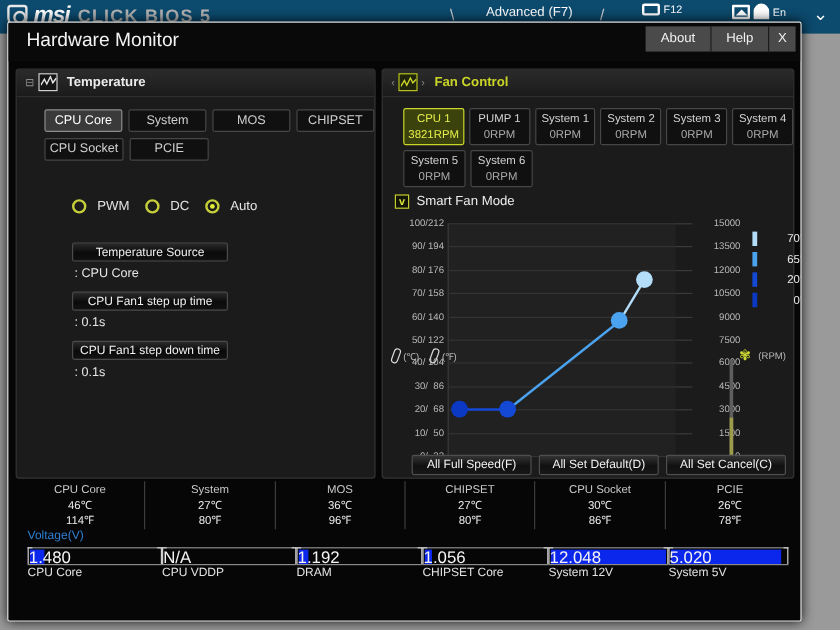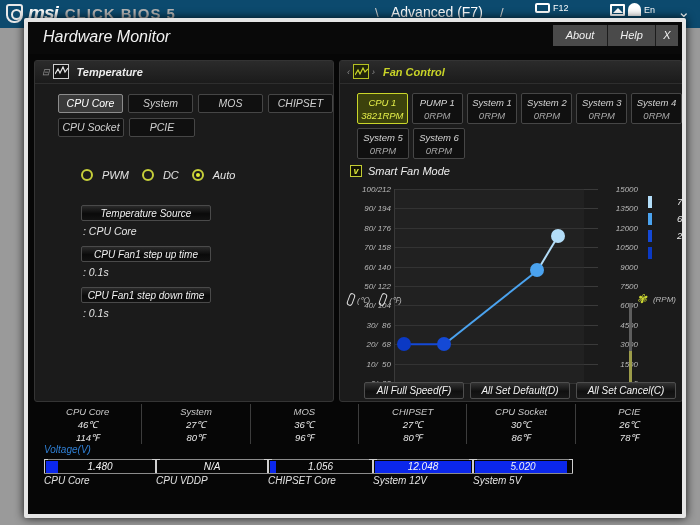--- a/index.html
+++ b/index.html
@@ -24,47 +24,46 @@
   .bg-shield {
     width: 17px; height: 19px; border: 2px solid #e8e8e8;
     border-radius: 3px 3px 8px 8px; position: relative;
   }
   .bg-shield::after {
     content: ""; position: absolute; left: 3px; top: 3px;
     width: 7px; height: 7px; border: 2px solid #e8e8e8; border-radius: 50%;
   }
   .bg-msi { font-size: 19px; font-weight: bold; font-style: italic; color: #fff; letter-spacing: -1px; }
   .bg-board { font-size: 15px; font-weight: bold; color: #b4b4b4; letter-spacing: 1px; margin-left: 2px; }
-  .bg-adv { position: absolute; left: 391px; top: 4px; font-size: 14px; color: #fff; }
+  .bg-adv { position: absolute; left: 405px; top: 4px; font-size: 11px; color: #fff; }
   .bg-slash { position: absolute; top: 5px; font-size: 13px; color: #cfcfcf; }
   .bg-ico { position: absolute; top: 3px; display: flex; align-items: center; gap: 3px; color: #fff; font-size: 9px; }
   .ico-cam {
     width: 15px; height: 10px; border: 2px solid #fff; border-radius: 2px;
     display: inline-block;
   }
   .ico-pic {
     width: 15px; height: 12px; border: 2px solid #fff; border-radius: 1px;
     display: inline-block; position: relative;
   }
   .ico-pic::after {
     content:""; position:absolute; left:1px; bottom:1px; width:0; height:0;
     border-left: 5px solid transparent; border-right: 5px solid transparent; border-bottom: 5px solid #fff;
   }
   .ico-moon { width: 13px; height: 13px; background: #fff; border-radius: 50% 50% 0 0; display:inline-block;}
   .bg-chev { position: absolute; right: 10px; top: 3px; color: #fff; font-size: 15px; }
 
   
   .window {
-    position: absolute; left: 24px; top: 18px; width: 662px; height: 500px;
+    position: absolute; left: 6px; top: 18px; width: 662px; height: 500px;
     background: #060606;
-    border: 4px solid #e5e5e5;
+    border: 1px solid #e5e5e5;
     border-radius: 2px;
     box-shadow: 0 0 10px rgba(0,0,0,.85);
     overflow: hidden;
-    font-style: italic;
   }
   .titlebar {
     position: relative; height: 32px; background: #090909;
   }
   .title-text {
     position: absolute; left: 15px; top: 6px;
     font-size: 16px; color: #f2f2f2;
   }
   .title-btns { position: absolute; right: 4px; top: 3px; display: flex; }
   .tbtn {
@@ -233,21 +232,21 @@
   }
   .vbar::before {
     content:""; position:absolute; left:-1px; top:-1px; width:4px; height:1px; background:#cfcfcf;
   }
   .vbar::after {
     content:""; position:absolute; right:-1px; top:-1px; width:4px; height:1px; background:#cfcfcf;
   }
   .vfill { position: absolute; left: 1px; top: 1px; height: 12px; background: #0b27ec; }
   .vval {
     position: absolute; left: 0; top: 0; width: 100%; height: 14px; line-height: 14px;
-    text-align: center; font-size: 10px; color: #f4f4f4;
+    font-size: 14px; color: #f4f4f4;
   }
   .vname { font-size: 10px; color: #e2e2e2; margin-top: 1px; }
   .vline { border-bottom: 1px solid #8b8b8b; height: 0; }
 </style>
 </head>
 <body>
 
 <div id="root">
 
   <div class="bg-bar">
@@ -532,20 +531,28 @@
           <div class="vcell" style="width: 112px;">
             <div class="vbar">
               <div class="vfill" style="width:0px"></div>
               <div class="vval">N/A</div>
             </div>
             <div class="vline"></div>
             <div class="vname">CPU VDDP</div>
           </div>
           <div class="vcell" style="width: 105px;">
             <div class="vbar">
+              <div class="vfill" style="width:8.08px"></div>
+              <div class="vval">1.192</div>
+            </div>
+            <div class="vline"></div>
+            <div class="vname">DRAM</div>
+          </div>
+          <div class="vcell" style="width: 105px;">
+            <div class="vbar">
               <div class="vfill" style="width:6.06px"></div>
               <div class="vval">1.056</div>
             </div>
             <div class="vline"></div>
             <div class="vname">CHIPSET Core</div>
           </div>
           <div class="vcell" style="width: 100px;">
             <div class="vbar">
               <div class="vfill" style="width:96px"></div>
               <div class="vval">12.048</div>

